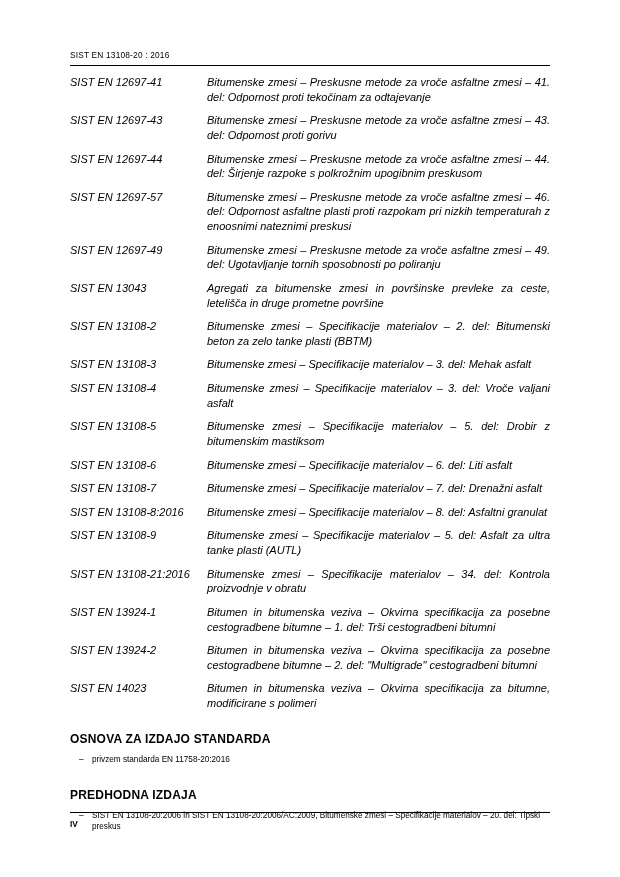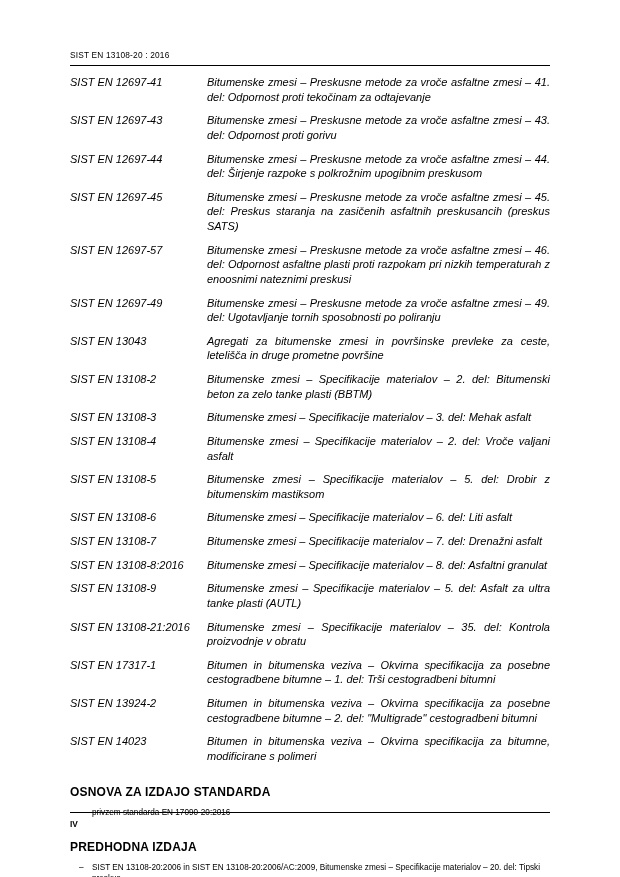--- a/index.html
+++ b/index.html
@@ -114,24 +114,20 @@
         </tr>
         <tr>
           <td class="code">SIST EN 12697-43</td>
           <td class="title">Bitumenske zmesi – Preskusne metode za vroče asfaltne zmesi – 43. del: Odpornost proti gorivu</td>
         </tr>
         <tr>
           <td class="code">SIST EN 12697-44</td>
           <td class="title">Bitumenske zmesi – Preskusne metode za vroče asfaltne zmesi – 44. del: Širjenje razpoke s polkrožnim upogibnim preskusom</td>
         </tr>
         <tr>
-          <td class="code">SIST EN 12697-45</td>
-          <td class="title">Bitumenske zmesi – Preskusne metode za vroče asfaltne zmesi – 45. del: Preskus staranja na zasičenih asfaltnih preskusancih (preskus SATS)</td>
-        </tr>
-        <tr>
           <td class="code">SIST EN 12697-57</td>
           <td class="title">Bitumenske zmesi – Preskusne metode za vroče asfaltne zmesi – 46. del: Odpornost asfaltne plasti proti razpokam pri nizkih temperaturah z enoosnimi nateznimi preskusi</td>
         </tr>
         <tr>
           <td class="code">SIST EN 12697-49</td>
           <td class="title">Bitumenske zmesi – Preskusne metode za vroče asfaltne zmesi – 49. del: Ugotavljanje tornih sposobnosti po poliranju</td>
         </tr>
         <tr>
           <td class="code">SIST EN 13043</td>
           <td class="title">Agregati za bitumenske zmesi in površinske prevleke za ceste, letelišča in druge prometne površine</td>
@@ -139,21 +135,21 @@
         <tr>
           <td class="code">SIST EN 13108-2</td>
           <td class="title">Bitumenske zmesi – Specifikacije materialov – 2. del: Bitumenski beton za zelo tanke plasti (BBTM)</td>
         </tr>
         <tr>
           <td class="code">SIST EN 13108-3</td>
           <td class="title">Bitumenske zmesi – Specifikacije materialov – 3. del: Mehak asfalt</td>
         </tr>
         <tr>
           <td class="code">SIST EN 13108-4</td>
-          <td class="title">Bitumenske zmesi – Specifikacije materialov – 2. del: Vroče valjani asfalt</td>
+          <td class="title">Bitumenske zmesi – Specifikacije materialov – 3. del: Vroče valjani asfalt</td>
         </tr>
         <tr>
           <td class="code">SIST EN 13108-5</td>
           <td class="title">Bitumenske zmesi – Specifikacije materialov – 5. del: Drobir z bitumenskim mastiksom</td>
         </tr>
         <tr>
           <td class="code">SIST EN 13108-6</td>
           <td class="title">Bitumenske zmesi – Specifikacije materialov – 6. del: Liti asfalt</td>
         </tr>
         <tr>
@@ -163,41 +159,41 @@
         <tr>
           <td class="code">SIST EN 13108-8:2016</td>
           <td class="title">Bitumenske zmesi – Specifikacije materialov – 8. del: Asfaltni granulat</td>
         </tr>
         <tr>
           <td class="code">SIST EN 13108-9</td>
           <td class="title">Bitumenske zmesi – Specifikacije materialov – 5. del: Asfalt za ultra tanke plasti (AUTL)</td>
         </tr>
         <tr>
           <td class="code">SIST EN 13108-21:2016</td>
-          <td class="title">Bitumenske zmesi – Specifikacije materialov – 35. del: Kontrola proizvodnje v obratu</td>
-        </tr>
-        <tr>
-          <td class="code">SIST EN 17317-1</td>
+          <td class="title">Bitumenske zmesi – Specifikacije materialov – 34. del: Kontrola proizvodnje v obratu</td>
+        </tr>
+        <tr>
+          <td class="code">SIST EN 13924-1</td>
           <td class="title">Bitumen in bitumenska veziva – Okvirna specifikacija za posebne cestogradbene bitumne – 1. del: Trši cestogradbeni bitumni</td>
         </tr>
         <tr>
           <td class="code">SIST EN 13924-2</td>
           <td class="title">Bitumen in bitumenska veziva – Okvirna specifikacija za posebne cestogradbene bitumne – 2. del: "Multigrade" cestogradbeni bitumni</td>
         </tr>
         <tr>
           <td class="code">SIST EN 14023</td>
           <td class="title">Bitumen in bitumenska veziva – Okvirna specifikacija za bitumne, modificirane s polimeri</td>
         </tr>
       </tbody>
     </table>
 
     <div class="section-head">OSNOVA ZA IZDAJO STANDARDA</div>
     <div class="bullet-row">
       <span class="bullet-dash">–</span>
-      <span class="bullet-text">privzem standarda EN 17090-20:2016</span>
+      <span class="bullet-text">privzem standarda EN 11758-20:2016</span>
     </div>
 
     <div class="spacer-sm"></div>
 
     <div class="section-head">PREDHODNA IZDAJA</div>
     <div class="bullet-row">
       <span class="bullet-dash">–</span>
       <span class="bullet-text">SIST EN 13108-20:2006 in SIST EN 13108-20:2006/AC:2009, Bitumenske zmesi – Specifikacije materialov – 20. del: Tipski preskus</span>
     </div>
 

